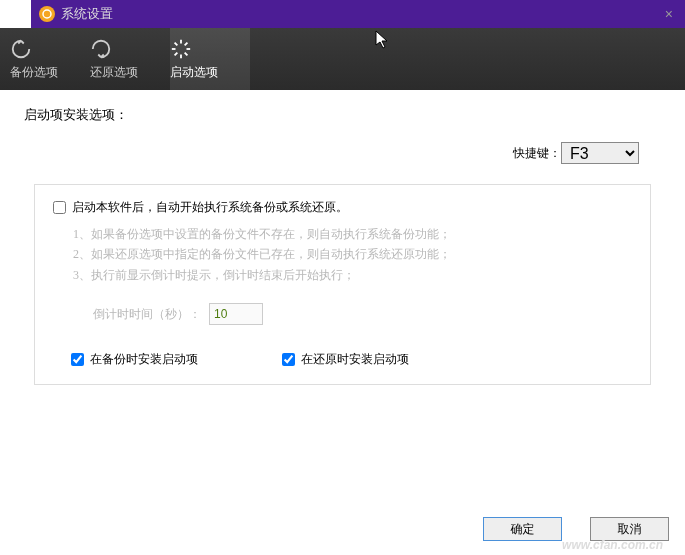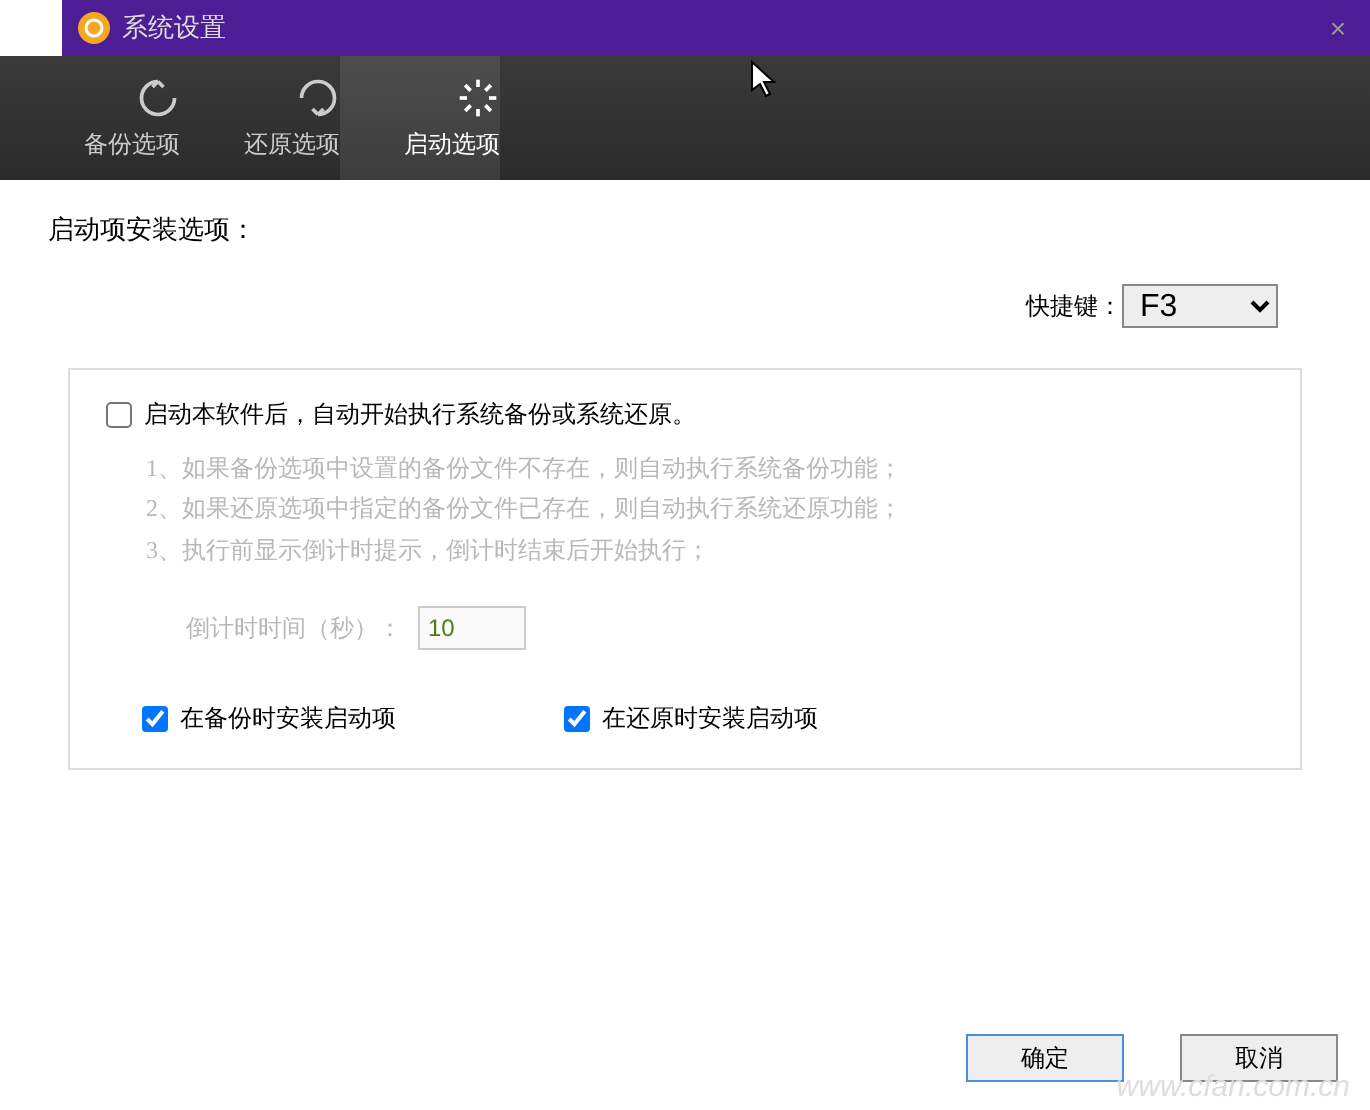--- a/index.html
+++ b/index.html
@@ -2,21 +2,21 @@
 <html><head>
 <meta charset="utf-8">
 <style>
 * { margin: 0; padding: 0; box-sizing: border-box; }
 body { font-family: "Microsoft YaHei", SimSun, sans-serif; font-size: 12px; background: #fff; width: 685px; height: 555px; overflow: hidden; }
 .titlebar { background: #4c1d95; height: 28px; display: flex; align-items: center; padding: 0 8px; color: #ccc; margin-left: 31px; }
 .titlebar-icon { width: 16px; height: 16px; border-radius: 50%; background: #f5a623; margin-right: 6px; display: flex; align-items: center; justify-content: center; }
 .titlebar-title { flex: 1; font-size: 13px; color: #ddd; }
 .titlebar-close { color: #999; cursor: pointer; font-size: 14px; padding: 0 4px; }
 .tabs { background: linear-gradient(#3a3a3a, #2b2b2b); height: 62px; display: flex; align-items: stretch; padding-left: 10px; }
-.tab { width: 80px; display: flex; flex-direction: column; align-items: flex-end; justify-content: center; color: #ccc; cursor: pointer; gap: 4px; }
+.tab { width: 80px; display: flex; flex-direction: column; align-items: flex-start; justify-content: center; color: #ccc; cursor: pointer; gap: 4px; }
 .tab.active { background: linear-gradient(#4d4d4d, #3d3d3d); color: #fff; }
 .tab-label { font-size: 12px; }
 .content { padding: 16px 24px 0 24px; }
 .section-title { font-size: 13px; margin-bottom: 18px; }
 .row1 { display: flex; align-items: center; margin-bottom: 12px; padding-left: 10px; }
 .row1-text { flex: 1; font-size: 12px; }
 .label-r { width: 70px; text-align: right; }
 .input-timeout { width: 58px; height: 22px; border: 1px solid #4a90d9; padding: 0 4px; font-size: 12px; margin-right: 8px; }
 .range { color: #333; }
 .row2 { display: flex; align-items: center; justify-content: flex-end; padding-right: 22px; margin-bottom: 20px; }
@@ -26,21 +26,21 @@
 .chk { width: 13px; height: 13px; }
 .hints { color: #b8b8b8; line-height: 1.7; padding-left: 20px; margin-bottom: 18px; }
 .hints div { white-space: nowrap; font-family: Liberation Serif, serif; }
 .countdown-row { display: flex; align-items: center; gap: 8px; padding-left: 40px; margin-bottom: 26px; color: #b8b8b8; }
 .input-countdown { width: 54px; height: 22px; border: 1px solid #ccc; padding: 0 4px; font-size: 12px; color: #4d7c0f; }
 .bottom-chk { display: flex; gap: 84px; padding-left: 18px; }
 .bottom-chk .chk-row { margin-bottom: 0; }
 .footer { position: absolute; bottom: 14px; right: 16px; display: flex; gap: 28px; }
 .btn { width: 79px; height: 24px; border: 1px solid #888; background: #eee; font-size: 12px; cursor: pointer; }
 .btn.primary { border-color: #4a90d9; }
-.watermark { position: absolute; bottom: 3px; right: 10px; color: #ddd; font-style: italic; font-size: 15px; }
+.watermark { position: absolute; bottom: 3px; right: 22px; color: #ddd; font-style: italic; font-size: 12px; font-weight: bold; }
 .cursor { position: absolute; left: 375px; top: 30px; pointer-events: none; }
 </style>
 </head>
 <body>
 
 <div class="titlebar">
   <span class="titlebar-icon">
     <svg width="10" height="10" viewBox="0 0 10 10">
         <circle cx="5" cy="5" r="4" fill="none" stroke="#fff" stroke-width="1.5"></circle>
       </svg>

